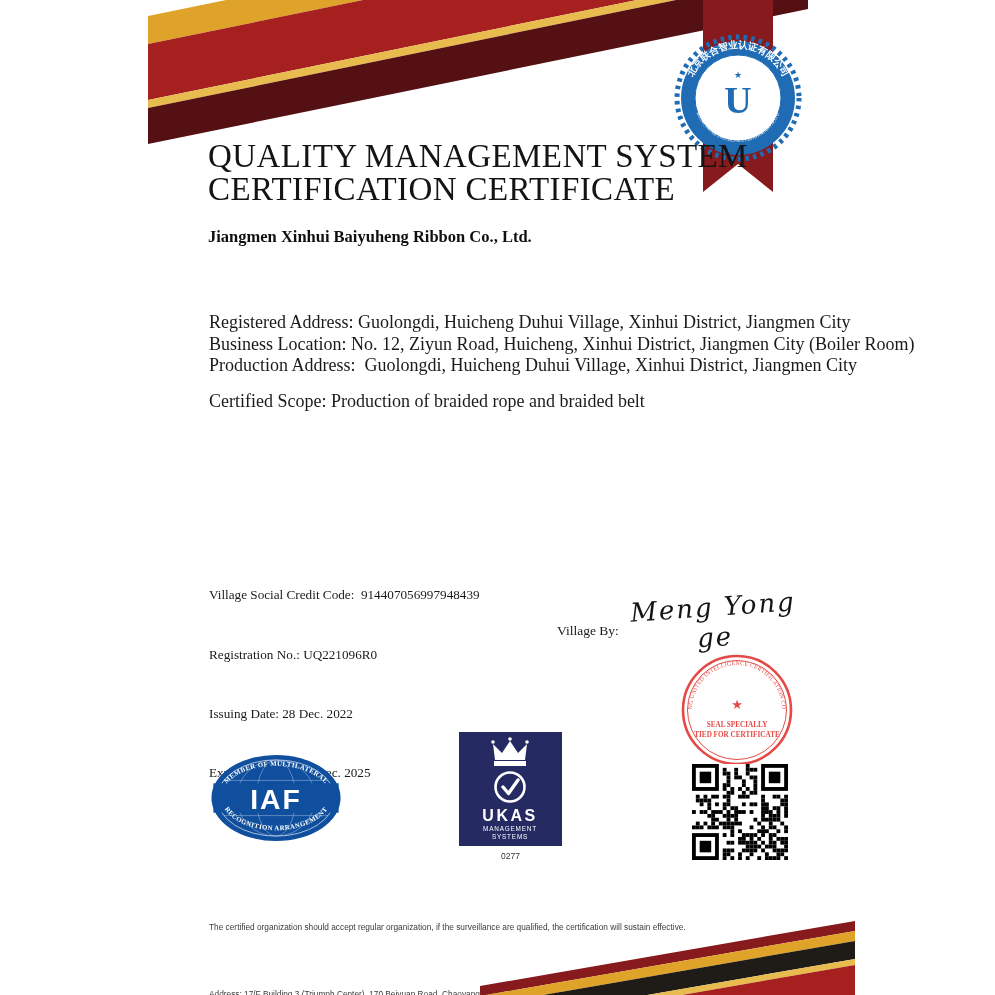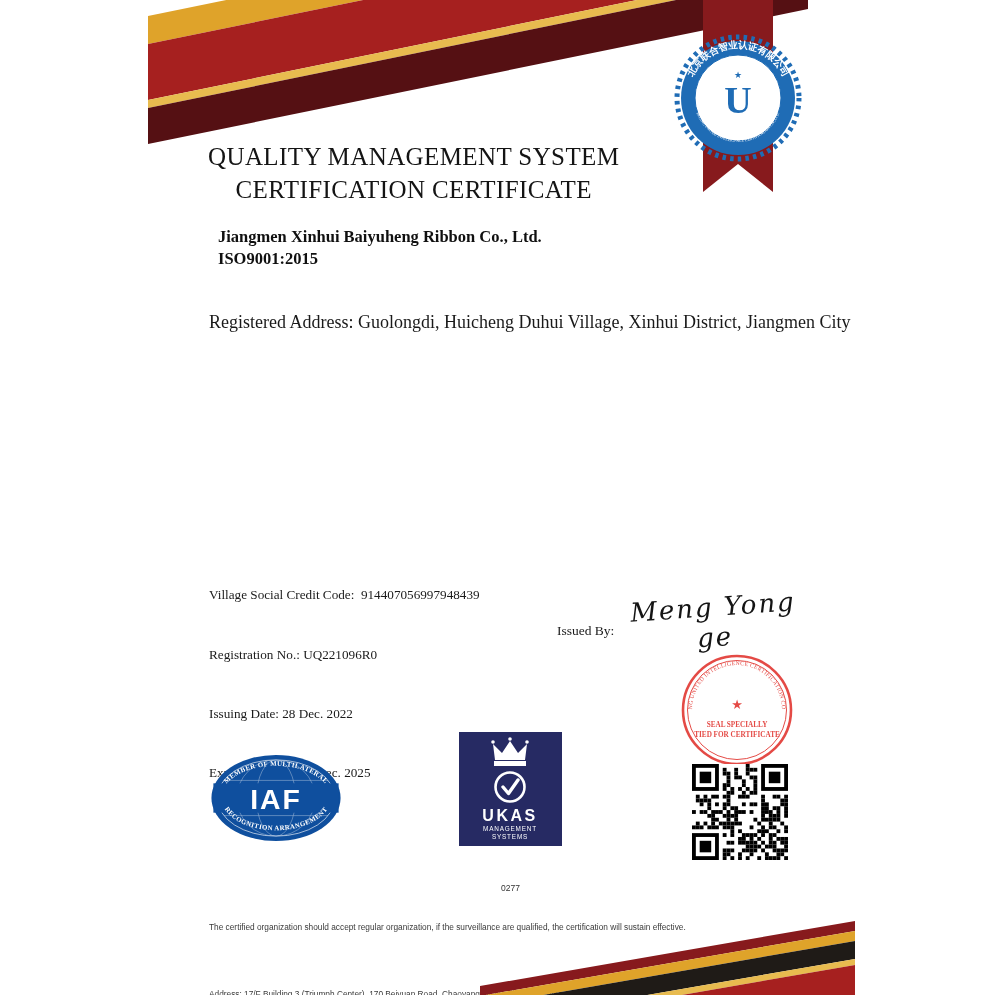--- a/index.html
+++ b/index.html
@@ -1,29 +1,29 @@
 <!DOCTYPE html>
 <html style="--red: #a6201f; --maroon: #871a1d; --dark_maroon: #551013; --gold: #dfa32a; --gold_light: #e8bb4f; --black_stripe: #1f1b17; --badge_blue: #1f6cb5; --iaf_blue: #0f4f9e; --ukas_navy: #262a63; --seal_red: #e23b36;"><head>
 <meta charset="utf-8">
 <style>
   html,body{margin:0;padding:0;background:#fff;}
   .page{position:relative;width:995px;height:995px;background:#fff;overflow:hidden;
         font-family:"Liberation Serif","DejaVu Serif",serif;color:#1a1a1a;}
   .abs{position:absolute;}
-  .title{font-size:25px;line-height:33px;letter-spacing:.4px;color:#141414;text-align:center;}
-  .company{font-size:16.5px;font-weight:bold;line-height:21.8px;color:#101010;margin-left:10px;}
+  .title{font-size:33px;line-height:33px;letter-spacing:.4px;color:#141414;}
+  .company{font-size:16.5px;font-weight:bold;line-height:21.8px;color:#101010;}
   .bodyline{font-size:18px;line-height:21.6px;white-space:pre-wrap;}
   .details{font-size:13.2px;line-height:19.7px;white-space:pre-wrap;}
   .issued{font-size:13.5px;}
   .signature{font-size:26px;font-style:italic;letter-spacing:2px;transform:rotate(-4deg);
              font-family:"DejaVu Serif",serif;color:#141414;}
   .footer{font-size:8.3px;line-height:22.4px;color:#3a3a3a;white-space:pre-wrap;
           font-family:"Liberation Sans","DejaVu Sans",sans-serif;}
   .ukas-num{font-size:8.5px;color:#333;text-align:center;width:103px;
-            font-family:"Liberation Sans",sans-serif;margin-top:32px;}
+            font-family:"Liberation Sans",sans-serif;}
   svg text{user-select:none;}
 </style>
 </head>
 <body>
 
 <div class="page">
 
   <svg class="abs" style="left:0;top:0" width="995" height="230" viewBox="0 0 995 230">
     <polygon points="148,16 808,-119 808,-91 148,44" style="fill:var(--gold,#dfa32a)"></polygon>
     <polygon points="148,44 808,-91 808,-35 148,100" style="fill:var(--red,#a6201f)"></polygon>
@@ -51,36 +51,38 @@
     <text x="100" y="113" font-size="38" font-weight="bold" text-anchor="middle" style="fill:var(--badge_blue,#1f6cb5)" font-family="Liberation Serif, serif">U</text>
   </svg>
 
   <div class="abs title" style="left:208px;top:140px">
     <div>QUALITY MANAGEMENT SYSTEM</div>
     <div>CERTIFICATION CERTIFICATE</div>
   </div>
 
   <div class="abs company" style="left:208px;top:226px">
     <div>Jiangmen Xinhui Baiyuheng Ribbon Co., Ltd.</div>
-    <div>ISO9001:2015</div>
   </div>
 
   <div class="abs" style="left:209px;top:312px">
     <div class="bodyline">Registered Address: Guolongdi, Huicheng Duhui Village, Xinhui District, Jiangmen City</div>
-  </div>
-
+    <div class="bodyline">Business Location: No. 12, Ziyun Road, Huicheng, Xinhui District, Jiangmen City (Boiler Room)</div>
+    <div class="bodyline">Production Address:  Guolongdi, Huicheng Duhui Village, Xinhui District, Jiangmen City</div>
+  </div>
+
+  <div class="abs bodyline" style="left:209px;top:391px">Certified Scope: Production of braided rope and braided belt</div>
 
   <div class="abs details" style="left:209px;top:546px">
     <div>Village Social Credit Code:  914407056997948439</div>
     <div>Registration No.: UQ221096R0</div>
     <div>Issuing Date: 28 Dec. 2022</div>
     <div>Expiration Date: 27 Dec. 2025</div>
   </div>
 
-  <div class="abs issued" style="left:557px;top:623px">Issued By:</div>
+  <div class="abs issued" style="left:557px;top:623px">Village By:</div>
   <div class="abs signature" style="left:624px;top:592px;width:180px;text-align:center">Meng Yong ge</div>
 
   <svg class="abs" style="left:672;top:645;opacity:.92" width="130" height="130" viewBox="0 0 130 130">
     <circle cx="65" cy="65" r="54" fill="none" stroke-width="2.6" style="stroke:var(--seal_red,#e23b36)"></circle>
     <circle cx="65" cy="65" r="49.5" fill="none" stroke-width="1" style="stroke:var(--seal_red,#e23b36)"></circle>
     <defs>
         <path id="seal-arc" d="M20,65 A45,45 0 0 1 110,65"></path>
       </defs>
     <text font-size="5.8" letter-spacing="0.3" style="fill:var(--seal_red,#e23b36)">
       <textPath href="#seal-arc" startOffset="50%" text-anchor="middle">BEIJING UNITED INTELLIGENCE CERTIFICATION CO.,LTD</textPath>

